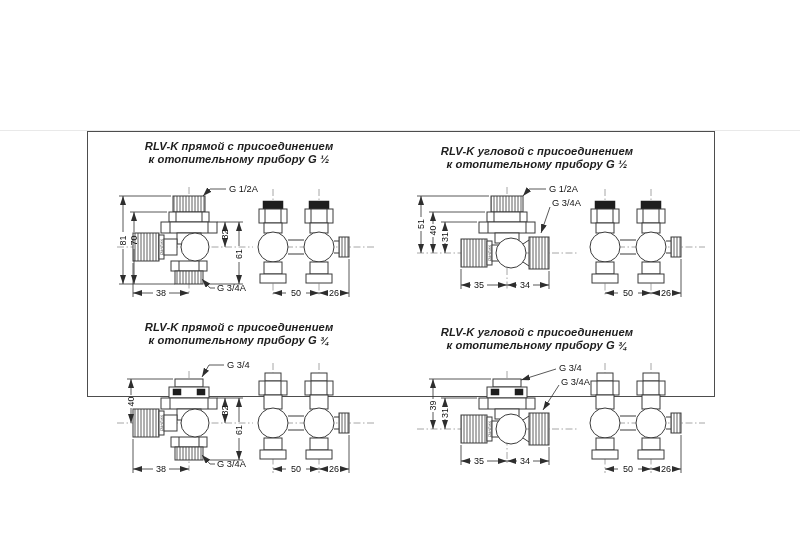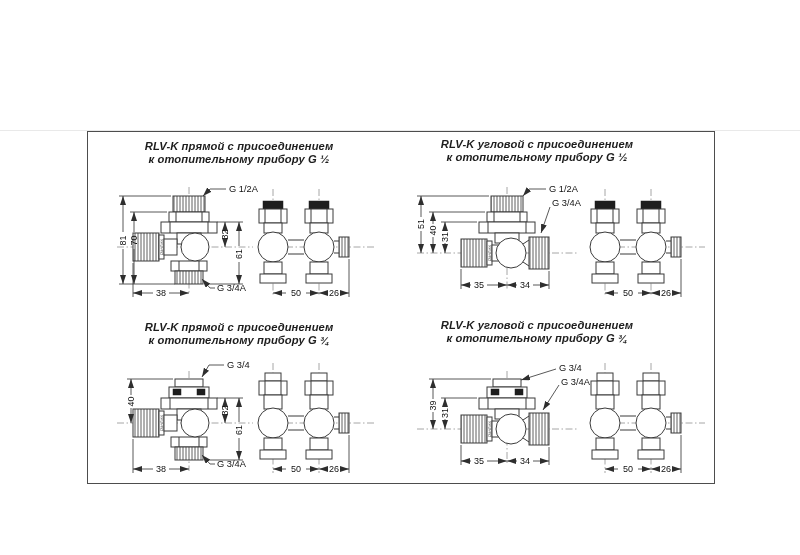--- a/index.html
+++ b/index.html
@@ -1,30 +1,30 @@
 <!DOCTYPE html>
 <html><head>
 <meta charset="utf-8">
 <style>
   html,body{margin:0;padding:0;background:#fff;}
   .canvas{position:relative;width:800px;height:555px;background:#fff;overflow:hidden;
           font-family:"Liberation Sans",sans-serif;}
   .page-edge-line{position:absolute;left:0;top:130px;width:800px;height:1px;background:#e9e9e9;}
-  .frame{position:absolute;left:87px;top:131px;width:628px;height:353px;
+  .frame{position:absolute;left:87px;top:131px;width:628px;height:266px;
          border:1px solid #4d4d4d;background:#fff;box-sizing:border-box;}
   .panel{position:absolute;width:300px;height:178px;}
   .p1{left:25px;top:6px;}
   .p2{left:321px;top:6px;}
   .p3{left:25px;top:187px;}
   .p4{left:321px;top:187px;}
   .ptitle{position:absolute;width:196px;text-align:center;
           font:italic 700 11.2px "Liberation Sans",sans-serif;color:#1d1d1d;
           line-height:12.6px;letter-spacing:.1px;}
   .p1 .ptitle,.p3 .ptitle{left:28px;top:2px;}
-  .p2 .ptitle,.p4 .ptitle{left:30px;top:0;}
+  .p2 .ptitle,.p4 .ptitle{left:30px;top:7px;}
   .drawing{position:absolute;left:0;}
   .p1 .drawing,.p2 .drawing{top:43px;}
   .p3 .drawing,.p4 .drawing{top:38px;}
   
   .ln{stroke:#3b3b3b;stroke-width:1;fill:none;}
   .fw{fill:#fff;stroke:#3b3b3b;stroke-width:1;}
   .fk{fill:url(#kn);stroke:#3b3b3b;stroke-width:1;}
   .fb{fill:#1e1e1e;stroke:#1e1e1e;stroke-width:.5;}
   .cl{stroke:#909090;stroke-width:.8;stroke-dasharray:7 2.5 1.5 2.5;fill:none;}
   .dim,.ext,.ldr{stroke:#2e2e2e;stroke-width:.8;fill:none;}

